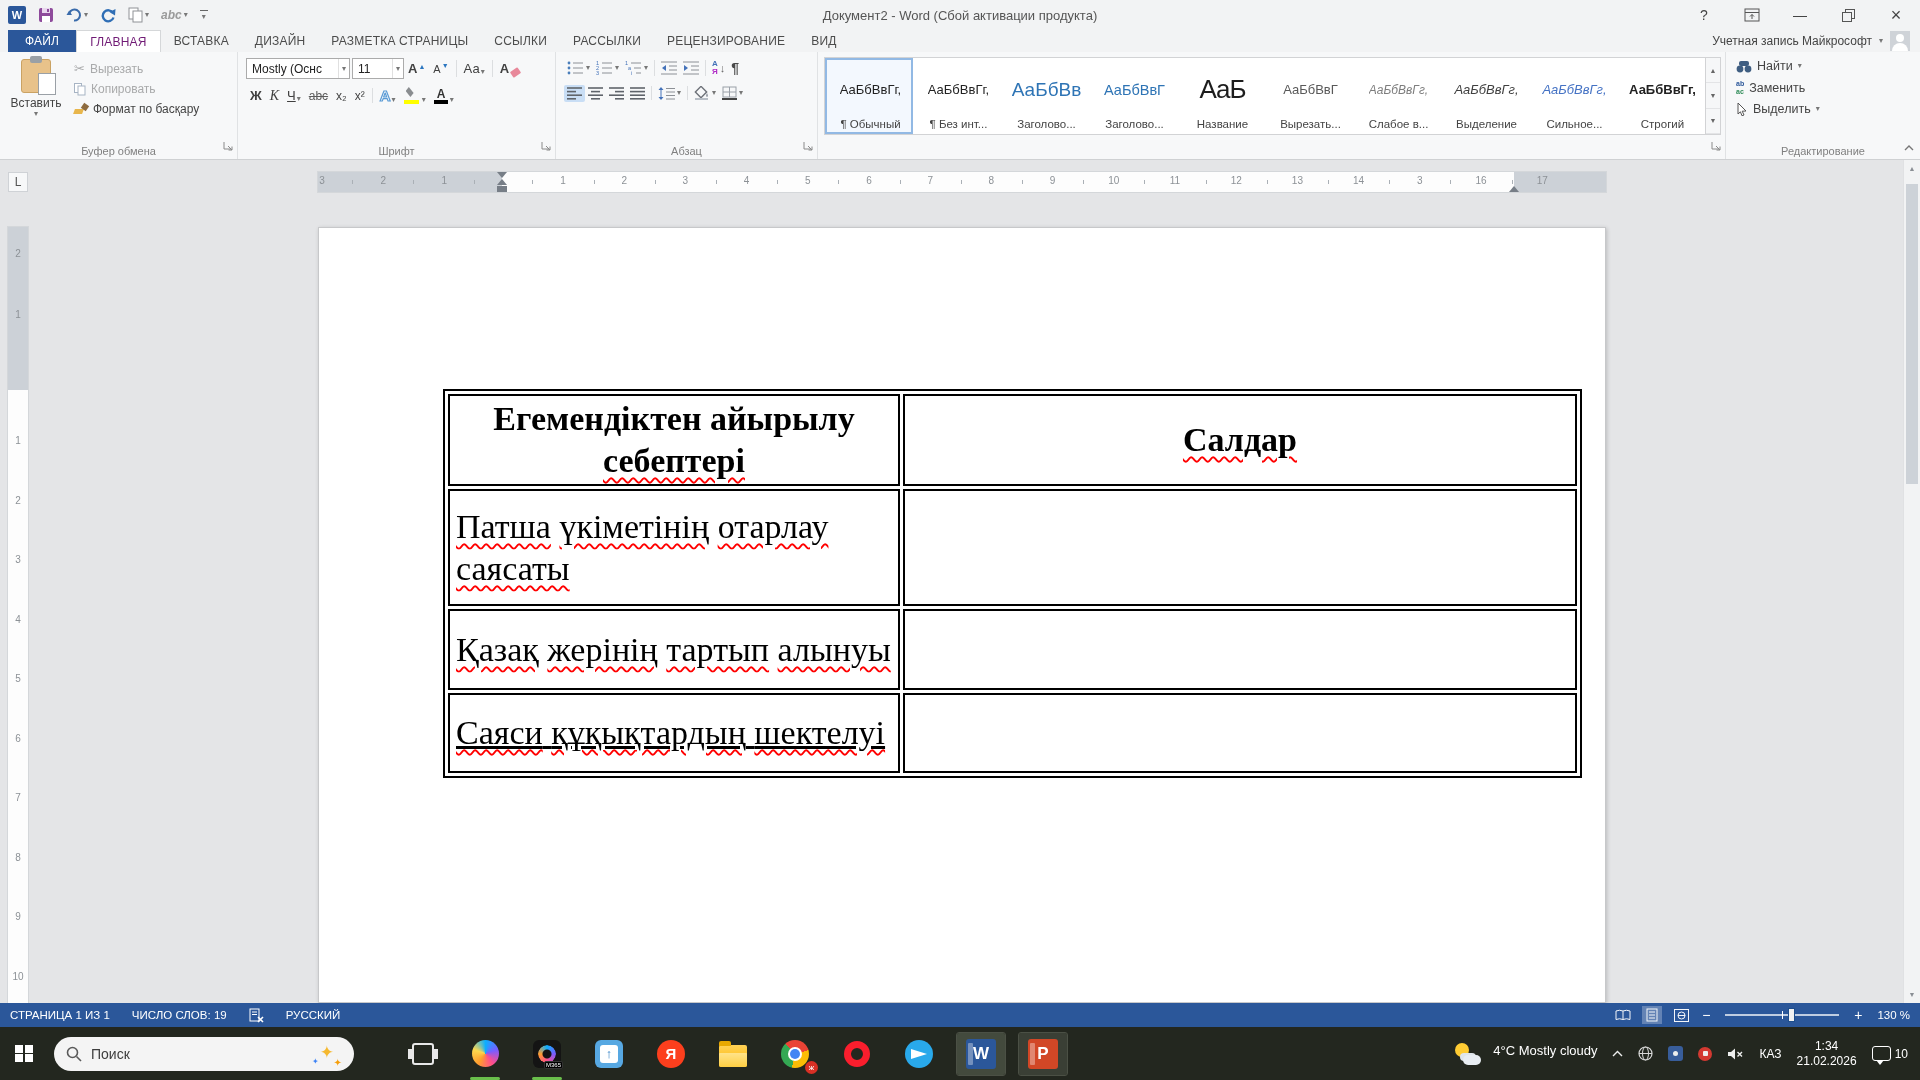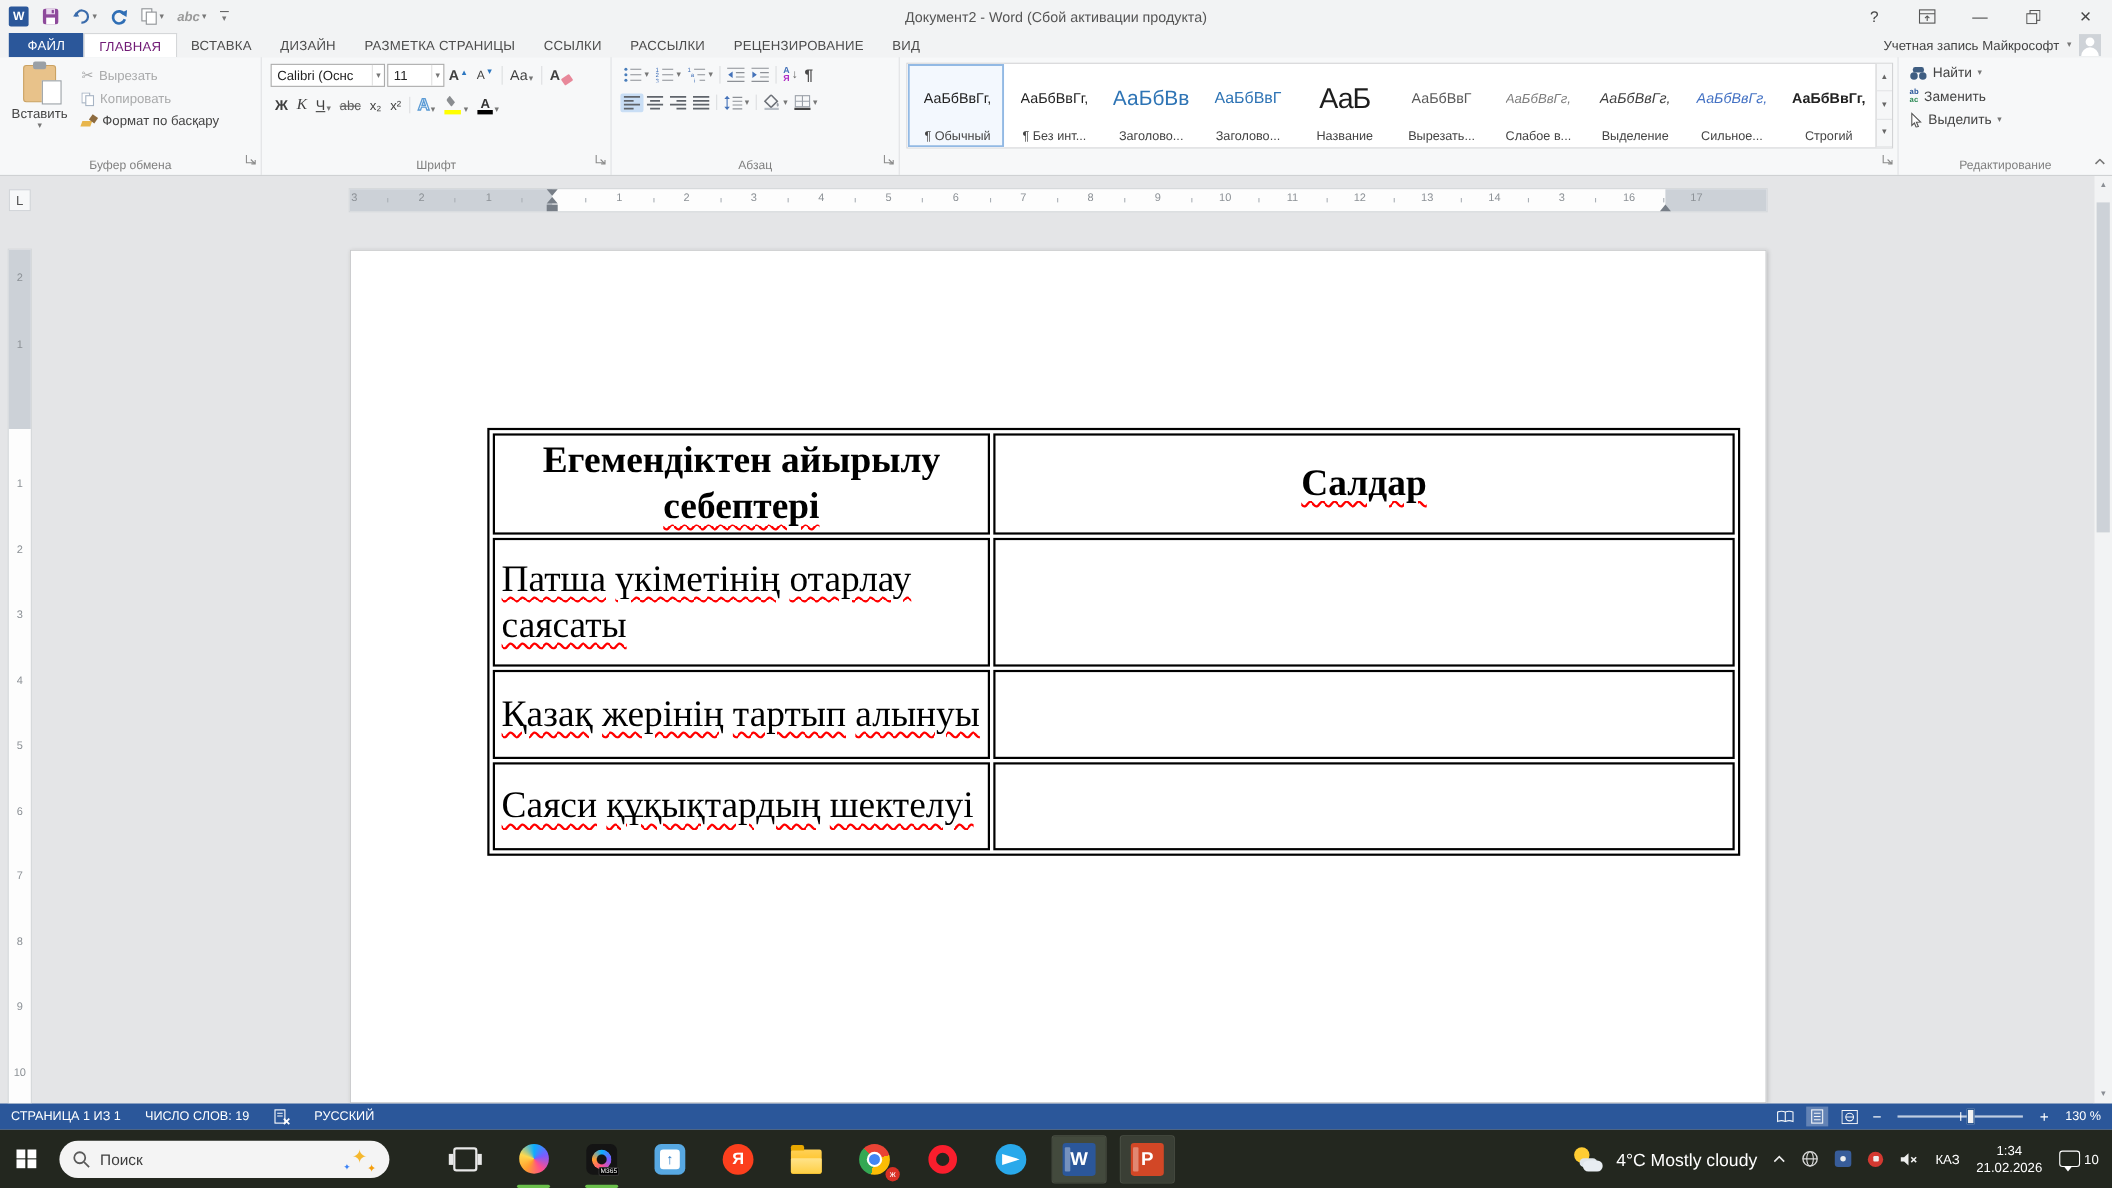--- a/index.html
+++ b/index.html
@@ -167,21 +167,21 @@
   .chrome-ic::before{content:"";position:absolute;inset:7px;background:#fff;border-radius:50%}
   .chrome-ic::after{content:"";position:absolute;inset:9px;background:#4285f4;border-radius:50%}
   .chrome-badge{position:absolute;right:8px;bottom:6px;width:13px;height:13px;border-radius:50%;background:#d93025;color:#fff;font-size:8px;display:flex;align-items:center;justify-content:center;z-index:2}
   .opera-ic{width:26px;height:26px;border-radius:50%;border:7px solid #fa1e2d}
   .tg-ic{width:28px;height:28px;border-radius:50%;background:#29a9eb;position:relative}
   .tg-ic::before{content:"";position:absolute;left:6px;top:9px;width:0;height:0;border-left:16px solid #fff;border-top:5px solid transparent;border-bottom:5px solid transparent}
   .office-ic{width:30px;height:30px;border-radius:3px;color:#fff;font-weight:bold;font-size:17px;display:flex;align-items:center;justify-content:center;position:relative}
   .office-ic::before{content:"";position:absolute;left:2px;top:4px;bottom:4px;width:5px;background:rgba(255,255,255,.35);border-radius:1px}
   .office-w{background:#2b579a}.office-p{background:#d24726}
   .ttray{margin-left:auto;display:flex;align-items:center;gap:15px;padding-right:12px;font-size:12px}
-  .weather{display:flex;align-items:flex-end;gap:12px;font-size:16px}
+  .weather{display:flex;align-items:flex-start;gap:12px;font-size:13px}
   .suncloud{width:26px;height:22px;position:relative}
   .suncloud::before{content:"";position:absolute;left:0;top:0;width:14px;height:14px;border-radius:50%;background:#ffcc33}
   .suncloud::after{content:"";position:absolute;right:0;bottom:0;width:18px;height:10px;border-radius:6px;background:#e8edf2;box-shadow:-4px -3px 0 -1px #dfe5ea}
   .tray-ic{opacity:.92;display:flex;align-items:center;justify-content:center}
   .reddot{width:14px;height:14px;border-radius:50%;background:#e23b33;display:flex;align-items:center;justify-content:center}
   .reddot i{width:5px;height:5px;background:#fff;border-radius:1px}
   .darkapp{width:15px;height:15px;border-radius:3px;background:#3a62a5;display:flex;align-items:center;justify-content:center}
   .darkapp i{width:5px;height:5px;border-radius:50%;background:#fff}
   .clock{text-align:center;line-height:15px;font-size:12px}
   .notif{display:flex;align-items:center;gap:4px}
@@ -305,21 +305,21 @@
       <div class="glabel">Буфер обмена</div>
       <span class="launcher"><svg width="10" height="10" viewBox="0 0 10 10">
             <path d="M1 1 V8 H8" fill="none" stroke="#8a8a8a"></path>
             <path d="M5 5 L9 9 M9 5.5 V9 H5.5" fill="none" stroke="#8a8a8a"></path>
           </svg></span>
     </div>
 
     <div class="rgroup" style="width:318px">
       <div class="frow">
         <div class="combo" style="width:104px">
-            <span>Calibri (Оснс</span>
+            <span>Mostly (Оснс</span>
             <span class="caret">▾</span>
           </div>
         <div class="combo" style="width:52px;margin-left:2px">
             <span>11</span>
             <span class="caret">▾</span>
           </div>
         <span class="fbtn">
             <b>А</b>
             <span class="grow-caret">▲</span>
           </span>
@@ -696,21 +696,21 @@
             </tr>
             <tr>
               <td style="height: 117px;"><span class="sq">Патша</span> <span class="sq">үкіметінің</span> <span class="sq">отарлау</span> <span class="sq">саясаты</span> </td>
               <td style="height: 117px;"></td>
             </tr>
             <tr>
               <td style="height: 81px;"><span class="sq">Қазақ</span> <span class="sq">жерінің</span> <span class="sq">тартып</span> <span class="sq">алынуы</span> </td>
               <td style="height: 81px;"></td>
             </tr>
             <tr>
-              <td style="height: 80px;"><span class="sq">Саяси</span> <span class="sq">құқықтардың</span> <span class="sq">шектелуі</span> </td>
+              <td style="height: 80px; text-decoration: underline;"><span class="sq">Саяси</span> <span class="sq">құқықтардың</span> <span class="sq">шектелуі</span> </td>
               <td style="height: 80px;"></td>
             </tr>
           </tbody>
       </table>
     </div>
 
     <div class="vscroll">
       <div class="vs-btn">▲</div>
       <div class="vs-thumb"></div>
       <div class="vs-btn down">▼</div>

